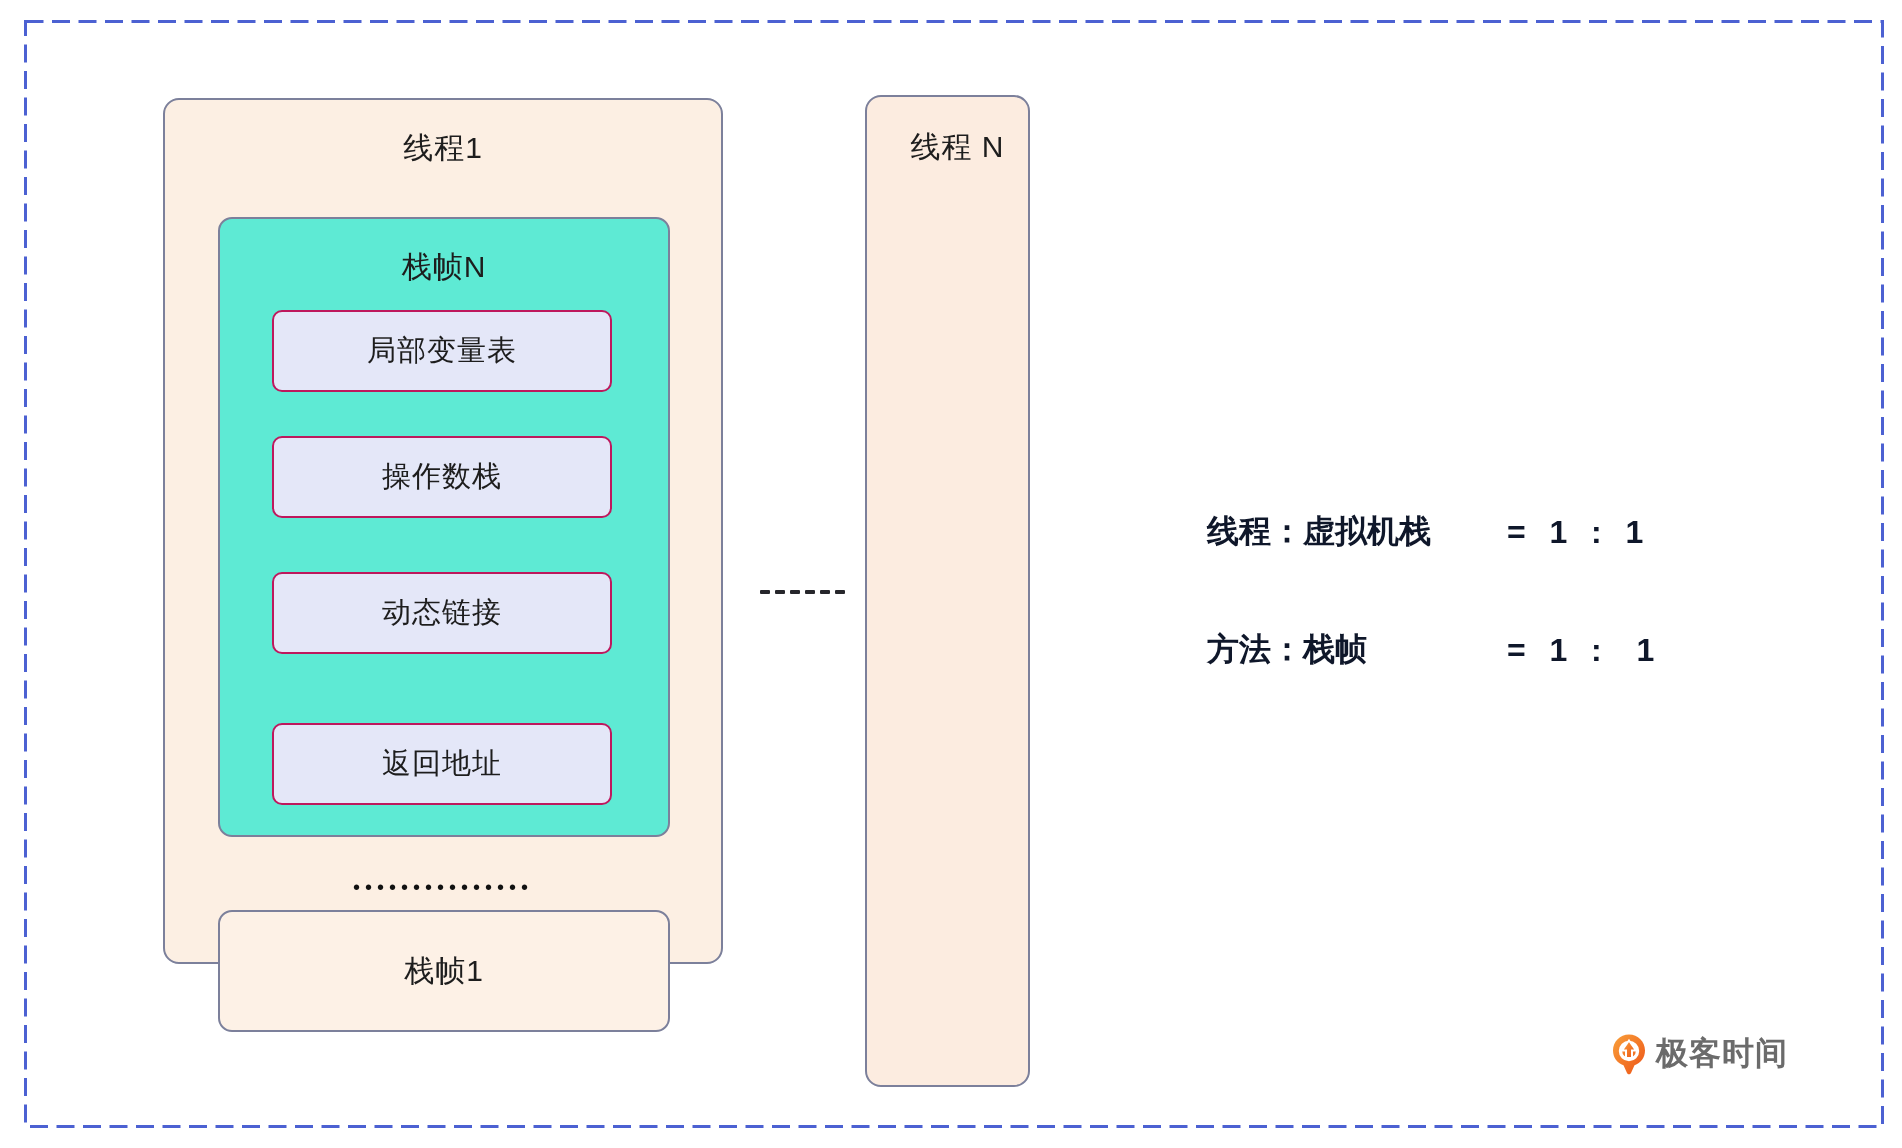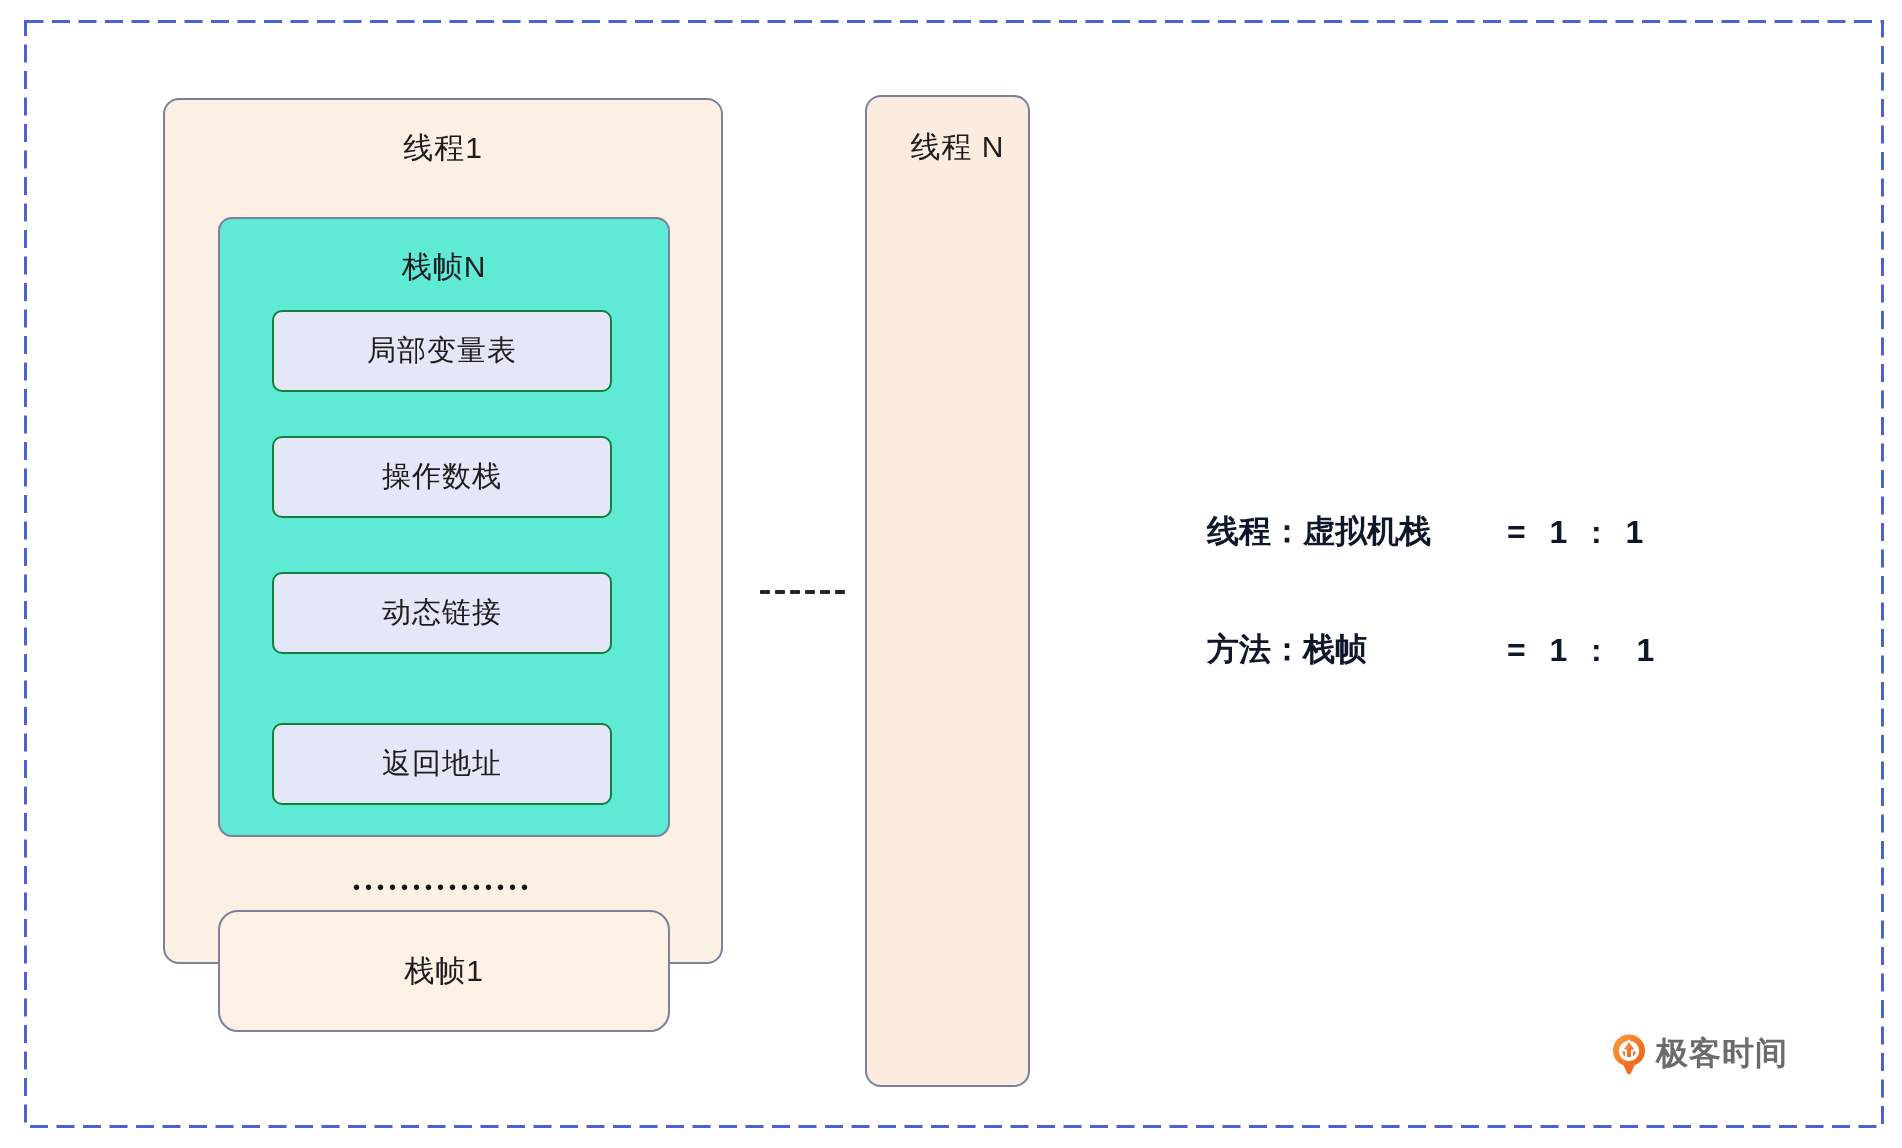--- a/index.html
+++ b/index.html
@@ -32,42 +32,42 @@
   }
   .frame-n {
     left: 53px; top: 117px; width: 452px; height: 620px;
     background: #5eead4; border-radius: 14px;
   }
   .slot {
     position: absolute;
     box-sizing: border-box;
     left: 52px; width: 340px; height: 82px;
     background: #e4e7f8;
-    border: 2px solid #15803d;
+    border: 2px solid #be185d;
     border-radius: 10px;
     display: flex; align-items: center; justify-content: center;
     font-size: 29px;
     letter-spacing: 1px;
   }
   .slot-1 { top: 91px; }
   .slot-2 { top: 217px; }
   .slot-3 { top: 353px; }
   .slot-4 { top: 484px; margin-top: 20px; }
 
   .ellipsis-dots {
     position: absolute;
     left: 0; top: 776px; width: 100%;
     text-align: center;
     font-size: 20px;
     letter-spacing: 5px;
     color: #111111;
   }
   .frame-1 {
     left: 53px; top: 810px; width: 452px; height: 122px;
-    background: #fdf1e6; border-radius: 20px;
+    background: #fdf1e6; border-radius: 14px;
     display: flex; align-items: center; justify-content: center;
     font-size: 30px; letter-spacing: 1px;
   }
 
   .connector {
     position: absolute;
     left: 760px; top: 590px;
     display: flex; gap: 5px;
   }
   .connector .dash {

